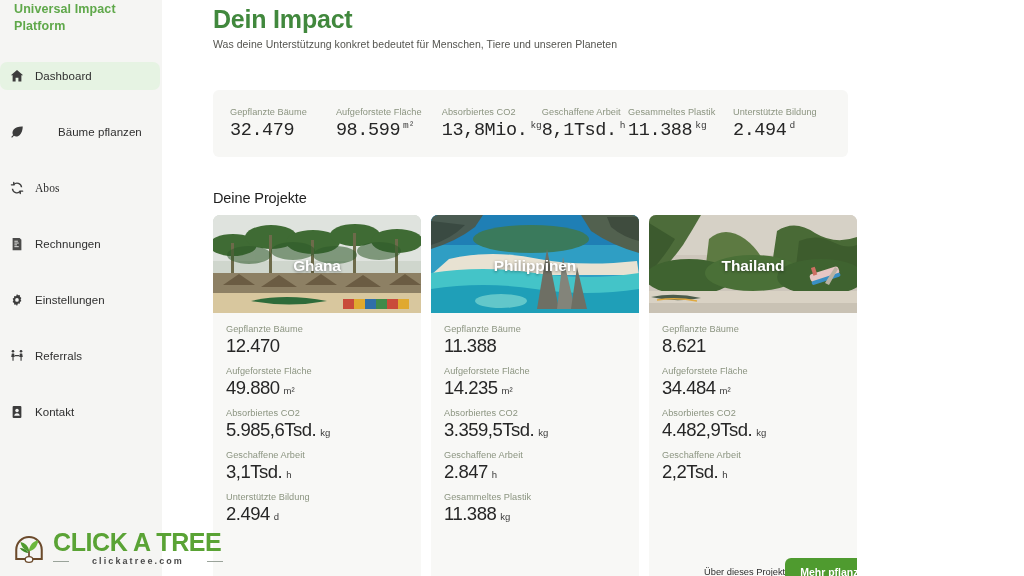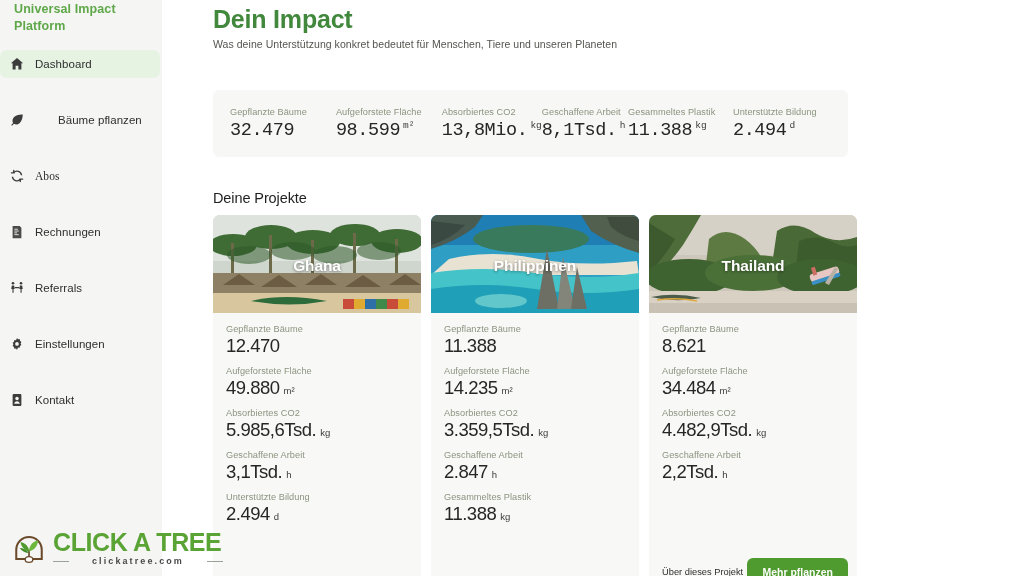--- a/index.html
+++ b/index.html
@@ -153,40 +153,40 @@
   }
   .metric-unit { font-size: 9.5px; color: #3a3a3a; letter-spacing: 0; }
 
   .card-footer {
     display: flex; align-items: center; justify-content: space-between;
     padding: 0 9px 10px 13px;
     margin-top: auto;
   }
   .about-link {
     font-size: 9.3px; color: #2d2d2d; text-decoration: underline;
-    white-space: nowrap; cursor: pointer;
+    white-space: nowrap; cursor: pointer; margin-left: 42px;
   }
   .plant-btn {
     background: #4f9b2f; color: #fff;
     border: none; border-radius: 6px;
     font-family: "Liberation Sans", sans-serif;
     font-size: 10.5px; font-weight: 600;
     padding: 8px 15px; cursor: pointer;
     white-space: nowrap;
   }
 </style>
 </head>
 <body>
 
 <div class="app">
 
   <aside class="sidebar">
     <div class="brand">Universal Impact Platform</div>
     <nav class="nav" id="nav-root">
-        <div class="nav-item active" style="margin-top: 4px; border-radius: 7px;">
+        <div class="nav-item active" style="margin-top: 16px; border-radius: 7px;">
           <span class="nav-icon">
             <svg viewBox="0 0 16 16" width="14" height="14" fill="currentColor">
               <path d="M8 1.2 1 7h2v7.2h3.4V10h3.2v4.2H13V7h2L8 1.2z"></path>
               <path d="M4.6 3.4h6.8v1.1H4.6z" fill="none"></path>
             </svg>
           </span>
           <span class="nav-label">Dashboard</span>
         </div>
         <div class="nav-item" style="margin-top: 28px; gap: 34px;">
           <span class="nav-icon">
@@ -217,37 +217,37 @@
                 <rect x="5" y="8.5" width="3" height="1"></rect>
                 <rect x="5" y="10.6" width="5" height="1"></rect>
               </g>
             </svg>
           </span>
           <span class="nav-label">Rechnungen</span>
         </div>
         <div class="nav-item" style="margin-top: 28px;">
           <span class="nav-icon">
             <svg viewBox="0 0 16 16" width="14" height="14" fill="currentColor">
+              <path d="M8 1l1.1 1.7 2-.3.3 2L13 5.6l-.9 1.8.9 1.8-1.6 1.2-.3 2-2-.3L8 14.8l-1.1-1.7-2 .3-.3-2L3 10.2l.9-1.8L3 6.6l1.6-1.2.3-2 2 .3L8 1z"></path>
+              <circle cx="8" cy="7.9" r="2.1" fill="#f5f5f3"></circle>
+            </svg>
+          </span>
+          <span class="nav-label">Einstellungen</span>
+        </div>
+        <div class="nav-item" style="margin-top: 28px;">
+          <span class="nav-icon">
+            <svg viewBox="0 0 16 16" width="14" height="14" fill="currentColor">
               <circle cx="3.4" cy="2.6" r="1.5"></circle>
               <path d="M2.1 5h2.6l.7 4.2H4.1v4.2H2.8V9.2H1.4L2.1 5z"></path>
               <circle cx="12.6" cy="2.6" r="1.5"></circle>
               <path d="M11.3 5h2.6l.7 4.2h-1.3v4.2H12V9.2h-1.4L11.3 5z"></path>
               <rect x="5.3" y="6.8" width="5.4" height="1.5" rx=".7"></rect>
             </svg>
           </span>
           <span class="nav-label">Referrals</span>
-        </div>
-        <div class="nav-item" style="margin-top: 28px;">
-          <span class="nav-icon">
-            <svg viewBox="0 0 16 16" width="14" height="14" fill="currentColor">
-              <path d="M8 1l1.1 1.7 2-.3.3 2L13 5.6l-.9 1.8.9 1.8-1.6 1.2-.3 2-2-.3L8 14.8l-1.1-1.7-2 .3-.3-2L3 10.2l.9-1.8L3 6.6l1.6-1.2.3-2 2 .3L8 1z"></path>
-              <circle cx="8" cy="7.9" r="2.1" fill="#f5f5f3"></circle>
-            </svg>
-          </span>
-          <span class="nav-label">Einstellungen</span>
         </div>
         <div class="nav-item" style="margin-top: 28px;">
           <span class="nav-icon">
             <svg viewBox="0 0 16 16" width="14" height="14" fill="currentColor">
               <rect x="3" y="1.2" width="10" height="13.6" rx="1.2"></rect>
               <circle cx="8" cy="6.2" r="2" fill="#f5f5f3"></circle>
               <path d="M4.8 12.2c.5-1.9 1.8-2.8 3.2-2.8s2.7.9 3.2 2.8H4.8z" fill="#f5f5f3"></path>
             </svg>
           </span>
           <span class="nav-label">Kontakt</span>

